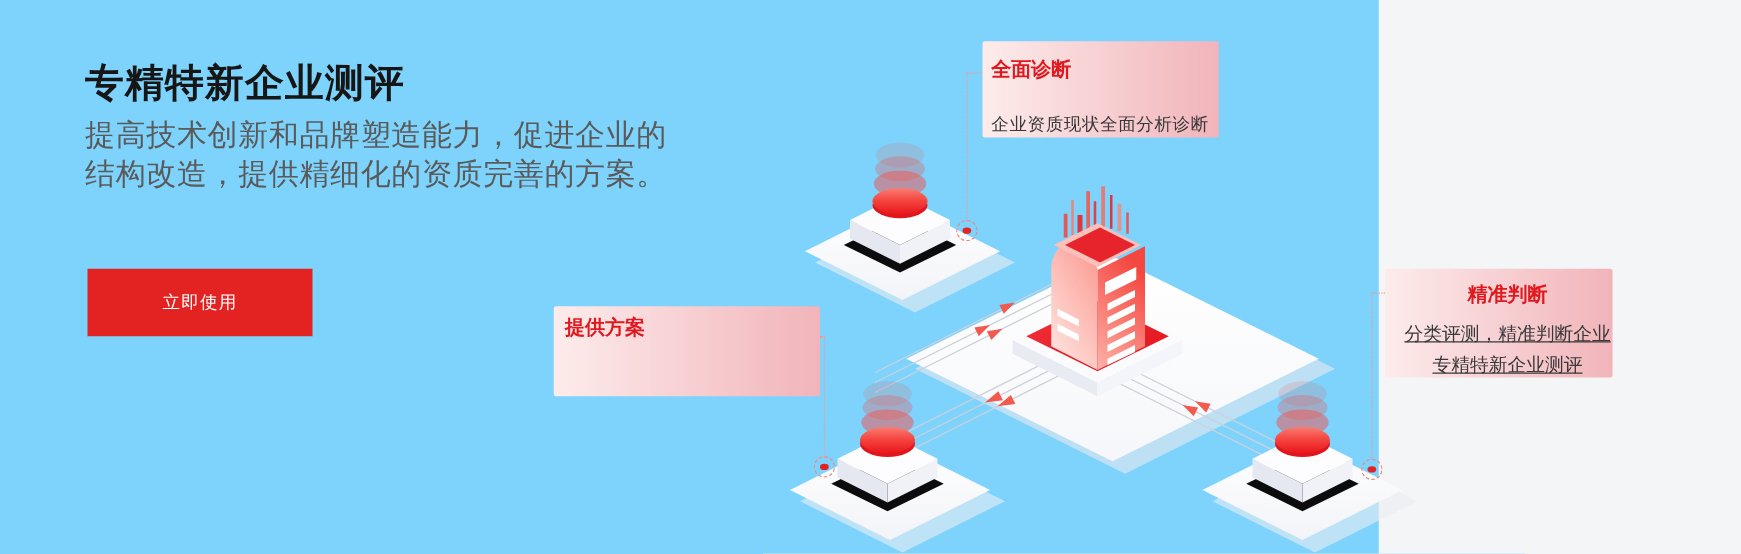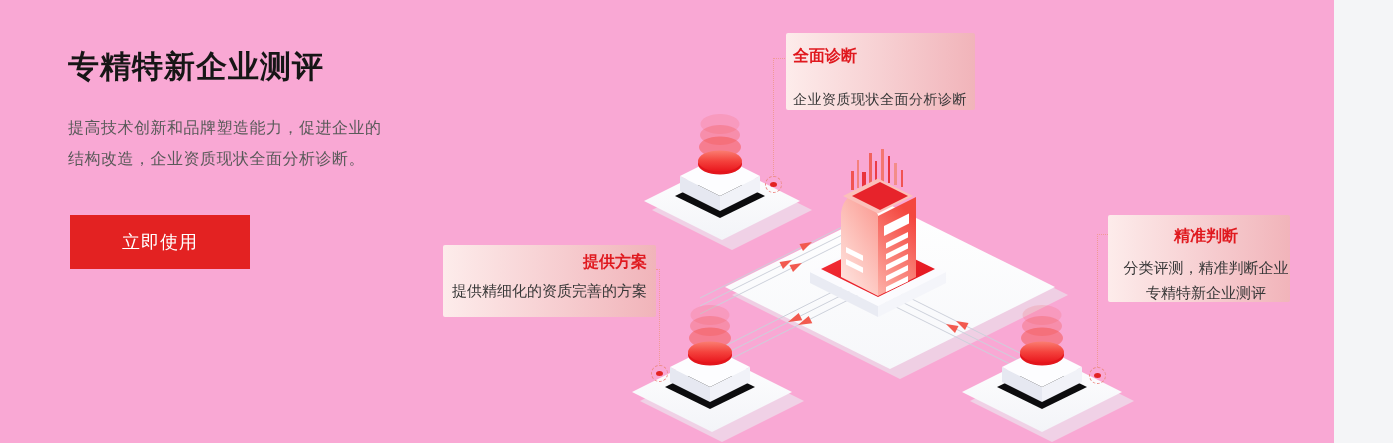--- a/index.html
+++ b/index.html
@@ -1,50 +1,50 @@
 <!DOCTYPE html>
 <html><head>
 <meta charset="utf-8">
 <style>
   * { margin: 0; padding: 0; box-sizing: border-box; }
   html, body { width: 1393px; height: 443px; overflow: hidden; }
   body { font-family: "Liberation Sans", "DejaVu Sans", sans-serif; background: #f4f5f7; }
-  .stage { position: relative; width: 1334px; height: 443px; background: #f9a8d4; }
+  .stage { position: relative; width: 1103px; height: 443px; background: #7dd3fc; }
 
   
   .hero-title {
     position: absolute; left: 68px; top: 46px;
     font-size: 31px; font-weight: 700; color: #161616; letter-spacing: 1px;
   }
   .hero-desc {
-    position: absolute; left: 68px; top: 112px;
-    font-size: 16px; color: #5a5a5a; line-height: 31px; letter-spacing: 0.5px; font-family: Liberation Serif, serif;
+    position: absolute; left: 68px; top: 94px;
+    font-size: 24px; color: #5a5a5a; line-height: 31px; letter-spacing: 0.5px; font-family: Liberation Serif, serif;
   }
   .hero-desc span { display: block; }
   .cta-button {
     position: absolute; left: 70px; top: 215px; width: 180px; height: 54px;
-    background: #e32222; color: #ffffff; border: none; font-size: 18px;
+    background: #e32222; color: #ffffff; border: none; font-size: 14px;
     font-family: Liberation Sans, sans-serif;
     letter-spacing: 1px; cursor: pointer;
   }
 
   
   .callout {
     position: absolute; border-radius: 2px;
     background: linear-gradient(90deg, #fdeceb 0%, #f1b4ba 100%);
   }
   .callout .c-title { font-size: 16px; font-weight: 700; color: #e0191f; }
   .callout .c-body { color: #383838; }
   .callout .c-body span { display: block; }
   .callout-1 { left: 786px; top: 33px; width: 189px; height: 77px; padding: 13px 7px 0 7px; }
   .callout-1 .c-body { font-size: 14px; margin-top: 24px; letter-spacing: 0.5px; }
-  .callout-2 { left: 443px; top: 245px; width: 213px; height: 72px; padding: 7px 9px 16px 9px; text-align: right; }
+  .callout-2 { left: 443px; top: 245px; width: 213px; height: 72px; padding: 7px 9px 16px 9px; text-align: left; }
   .callout-2 .c-body { font-size: 15px; margin-top: 9px; }
   .callout-3 { left: 1108px; top: 215px; width: 182px; height: 87px; padding: 11px 0 0 14px; text-align: center; }
-  .callout-3 .c-body { font-size: 15px; margin-top: 8px; line-height: 25px; }
+  .callout-3 .c-body { font-size: 15px; margin-top: 8px; line-height: 25px; text-decoration: underline; }
 
   
   .conn-v { position: absolute; width: 0; border-left: 1px dotted #f09a96; }
   .conn-h { position: absolute; height: 0; border-top: 1px dotted #f09a96; }
   .target {
     position: absolute; width: 17px; height: 17px; border-radius: 50%;
     border: 1px dashed #ec8a85;
   }
   .target::after {
     content: ""; position: absolute; left: 4px; top: 5px; width: 7px; height: 5px;
@@ -54,21 +54,21 @@
   .illu { position: absolute; left: 590px; top: 95px; }
 </style>
 </head>
 <body>
 
 <div class="stage">
 
   <h1 class="hero-title">专精特新企业测评</h1>
   <p class="hero-desc">
     <span>提高技术创新和品牌塑造能力，促进企业的</span>
-    <span>结构改造，企业资质现状全面分析诊断。</span>
+    <span>结构改造，提供精细化的资质完善的方案。</span>
   </p>
   <button class="cta-button">立即使用</button>
 
   <svg class="illu" width="580" height="348" viewBox="590 95 580 348" xmlns="http://www.w3.org/2000/svg">
     <defs>
       <linearGradient id="bigPlat" x1="0" y1="0" x2="0" y2="1">
         <stop offset="0" stop-color="#ffffff"></stop>
           <stop offset="1" stop-color="#f6f7fa"></stop>
       </linearGradient>
       <linearGradient id="groundG" x1="0" y1="0" x2="0" y2="1">
@@ -217,23 +217,20 @@
 
   <div class="callout callout-1">
     <div class="c-title">全面诊断</div>
     <div class="c-body">
       <span>企业资质现状全面分析诊断</span>
     </div>
   </div>
 
   <div class="callout callout-2">
     <div class="c-title">提供方案</div>
-    <div class="c-body">
-      <span>提供精细化的资质完善的方案</span>
-    </div>
   </div>
 
   <div class="callout callout-3">
     <div class="c-title">精准判断</div>
     <div class="c-body">
       <span>分类评测，精准判断企业</span>
       <span>专精特新企业测评</span>
     </div>
   </div>
 

